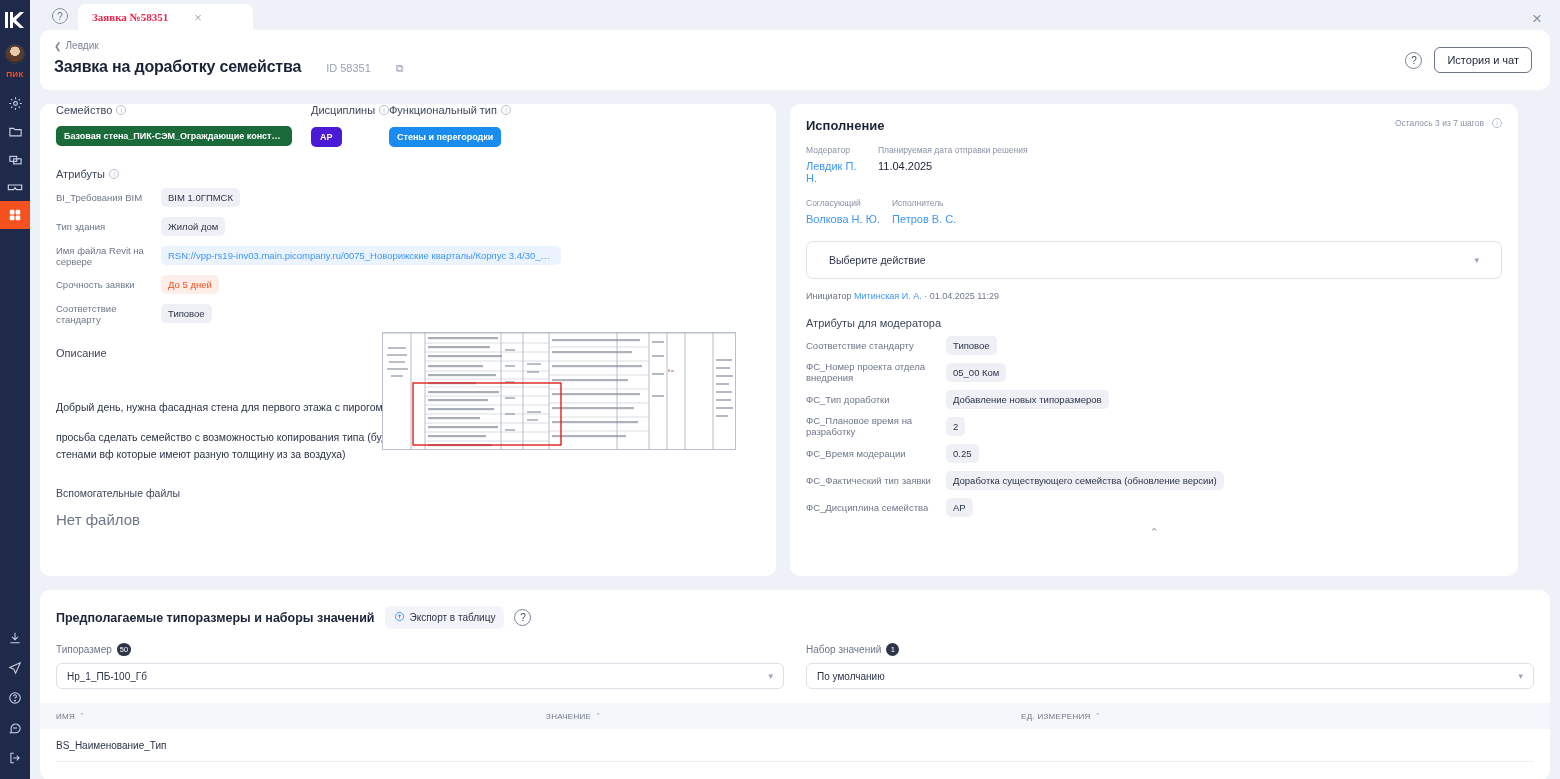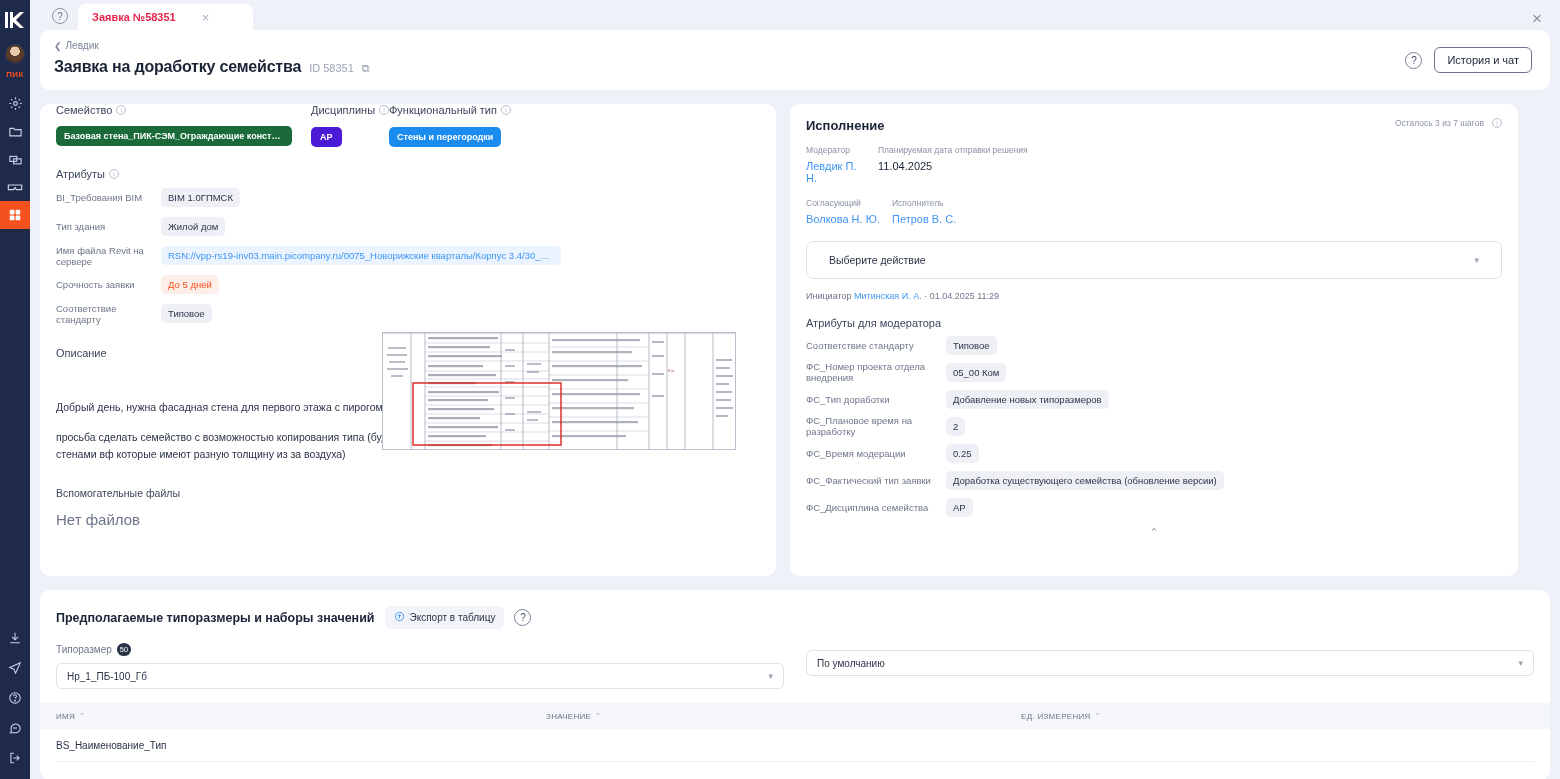--- a/index.html
+++ b/index.html
@@ -49,34 +49,34 @@
   .tab-help {
     width: 16px; height: 16px; border: 1.2px solid #8b93a8; border-radius: 50%;
     color: #6b7385; font-size: 10px; display: flex; align-items: center; justify-content: center;
     margin: 0 10px 6px 10px; cursor: pointer; background: transparent;
   }
   .tab {
     background: #fff; border-radius: 7px 7px 0 0; height: 26px;
     display: flex; align-items: center; gap: 26px; padding: 0 10px 0 14px;
     min-width: 175px; position: relative;
   }
-  .tab-label { color: #e8264f; font-size: 11px; font-weight: bold; white-space: nowrap; }
+  .tab-label { color: #e8264f; font-size: 11px; font-weight: bold; white-space: nowrap; font-family: Liberation Serif, serif; }
   .tab-close { color: #aab0c0; font-size: 13px; cursor: pointer; line-height: 1; }
   .win-close {
     position: absolute; right: 18px; top: 10px; color: #8a90a3;
     font-size: 17px; cursor: pointer; line-height: 1; font-weight: 300;
   }
 
   .page {
     background: #fff; border-radius: 10px; margin: 0 10px 0 10px;
     height: 60px; position: relative; padding: 10px 20px 0 14px;
   }
   .crumb { display: flex; align-items: center; gap: 4px; color: #7b8499; font-size: 10px; cursor: pointer; }
   .crumb .chev { font-size: 9px; }
-  .title-row { display: flex; align-items: baseline; gap: 8px; margin-top: 7px; text-align: center; }
+  .title-row { display: flex; align-items: baseline; gap: 25px; margin-top: 7px; text-align: center; }
   .title { font-size: 16px; font-weight: bold; color: #1b2437; letter-spacing: -.2px; }
   .title-id { font-size: 11px; color: #9aa2b4; }
   .copy-icon { color: #9aa2b4; font-size: 11px; cursor: pointer; }
   .page-actions { position: absolute; right: 18px; top: 17px; display: flex; align-items: center; gap: 12px; }
   .round-help {
     width: 17px; height: 17px; border: 1.2px solid #7a8296; border-radius: 50%;
     color: #3e475c; font-size: 10px; display: flex; align-items: center; justify-content: center; cursor: pointer;
   }
   .btn-outline {
     border: 1px solid #6b7governor; border: 1px solid #6b7489; border-radius: 6px;
@@ -545,20 +545,24 @@
           <div class="sel-lbl">
             <span>Типоразмер</span>
             <span class="count-badge">50</span>
           </div>
           <div class="sel-box">
             <span>Нр_1_ПБ-100_Гб</span>
             <span class="sel-chev">▾</span>
           </div>
         </div>
         <div class="sel-wrap">
+          <div class="sel-lbl">
+            <span>Набор значений</span>
+            <span class="count-badge">1</span>
+          </div>
           <div class="sel-box">
             <span>По умолчанию</span>
             <span class="sel-chev">▾</span>
           </div>
         </div>
       </div>
 
       <div class="thead">
         <div class="th c1">
           <span>ИМЯ</span>

